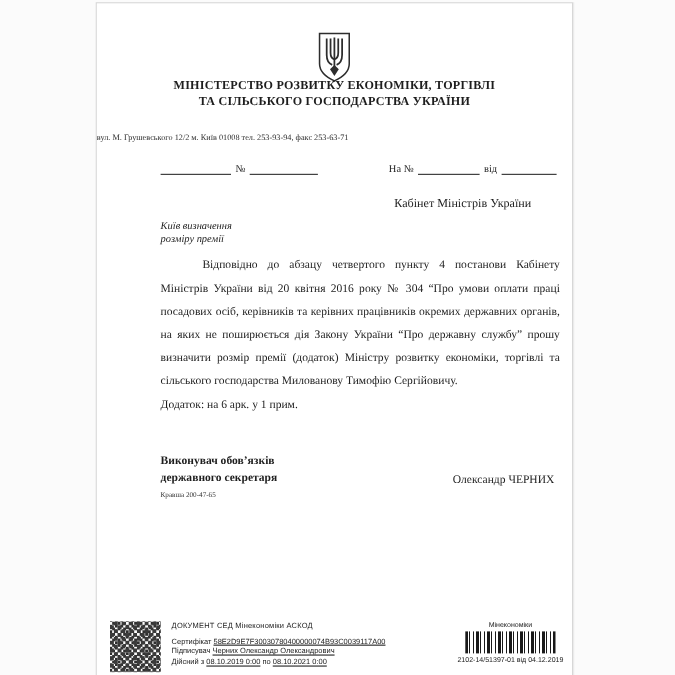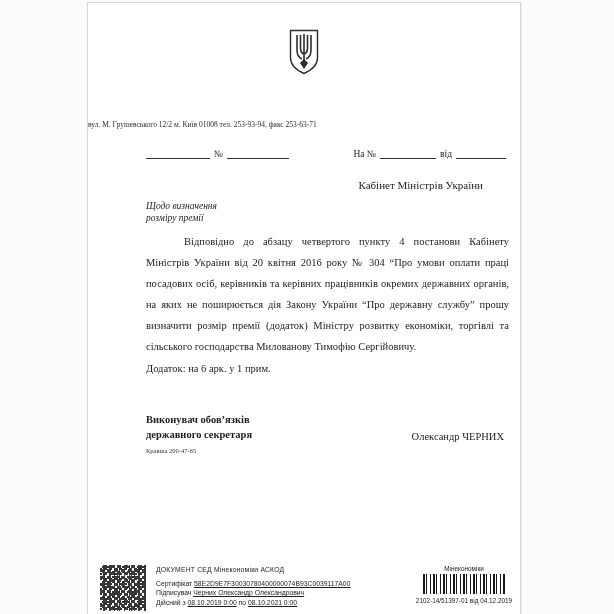--- a/index.html
+++ b/index.html
@@ -115,20 +115,24 @@
     <g fill="none" stroke="#2d2d2d" stroke-width="1.6">
       <path d="M9 6 V21 Q9 28 14 30"></path>
       <path d="M23 6 V21 Q23 28 18 30"></path>
       <path d="M16 5 V33"></path>
       <path d="M12.5 6 V19 Q12.5 24 16 25"></path>
       <path d="M19.5 6 V19 Q19.5 24 16 25"></path>
     </g>
     <path d="M16 30 l4 4 -4 6 -4 -6 Z" fill="#2d2d2d"></path>
   </svg>
 
+  <div class="abs ministry">
+    <div>МІНІСТЕРСТВО  РОЗВИТКУ ЕКОНОМІКИ, ТОРГІВЛІ</div>
+    <div>ТА СІЛЬСЬКОГО ГОСПОДАРСТВА УКРАЇНИ</div>
+  </div>
 
   <div class="abs address">
     <div>вул. М. Грушевського 12/2  м. Київ 01008  тел. 253-93-94, факс 253-63-71</div>
   </div>
 
   <div class="abs ref-row">
     <span class="ref-group">
       <span class="blank b64"></span>
       <span>№</span>
       <span class="blank b62"></span>
@@ -137,21 +141,21 @@
       <span>На  №</span>
       <span class="blank b56"></span>
       <span>від</span>
       <span class="blank b50"></span>
     </span>
   </div>
 
   <div class="abs addressee">Кабінет Міністрів України</div>
 
   <div class="abs subject">
-    <div>Щодо визначення</div>
+    <div>Київ визначення</div>
     <div>розміру премії</div>
   </div>
 
   <div class="abs body-par">Відповідно до абзацу четвертого пункту 4 постанови Кабінету Міністрів України від 20 квітня 2016 року № 304 “Про умови оплати праці посадових осіб, керівників та керівних працівників окремих державних органів, на яких не поширюється дія Закону України “Про державну службу” прошу визначити розмір премії (додаток) Міністру розвитку економіки, торгівлі та сільського господарства Милованову Тимофію Сергійовичу.</div>
 
   <div class="abs attachment">Додаток: на 6 арк. у 1 прим.</div>
 
   <div class="abs sig-row">
     <div class="sig-pos">
       <div>Виконувач обов’язків</div>

